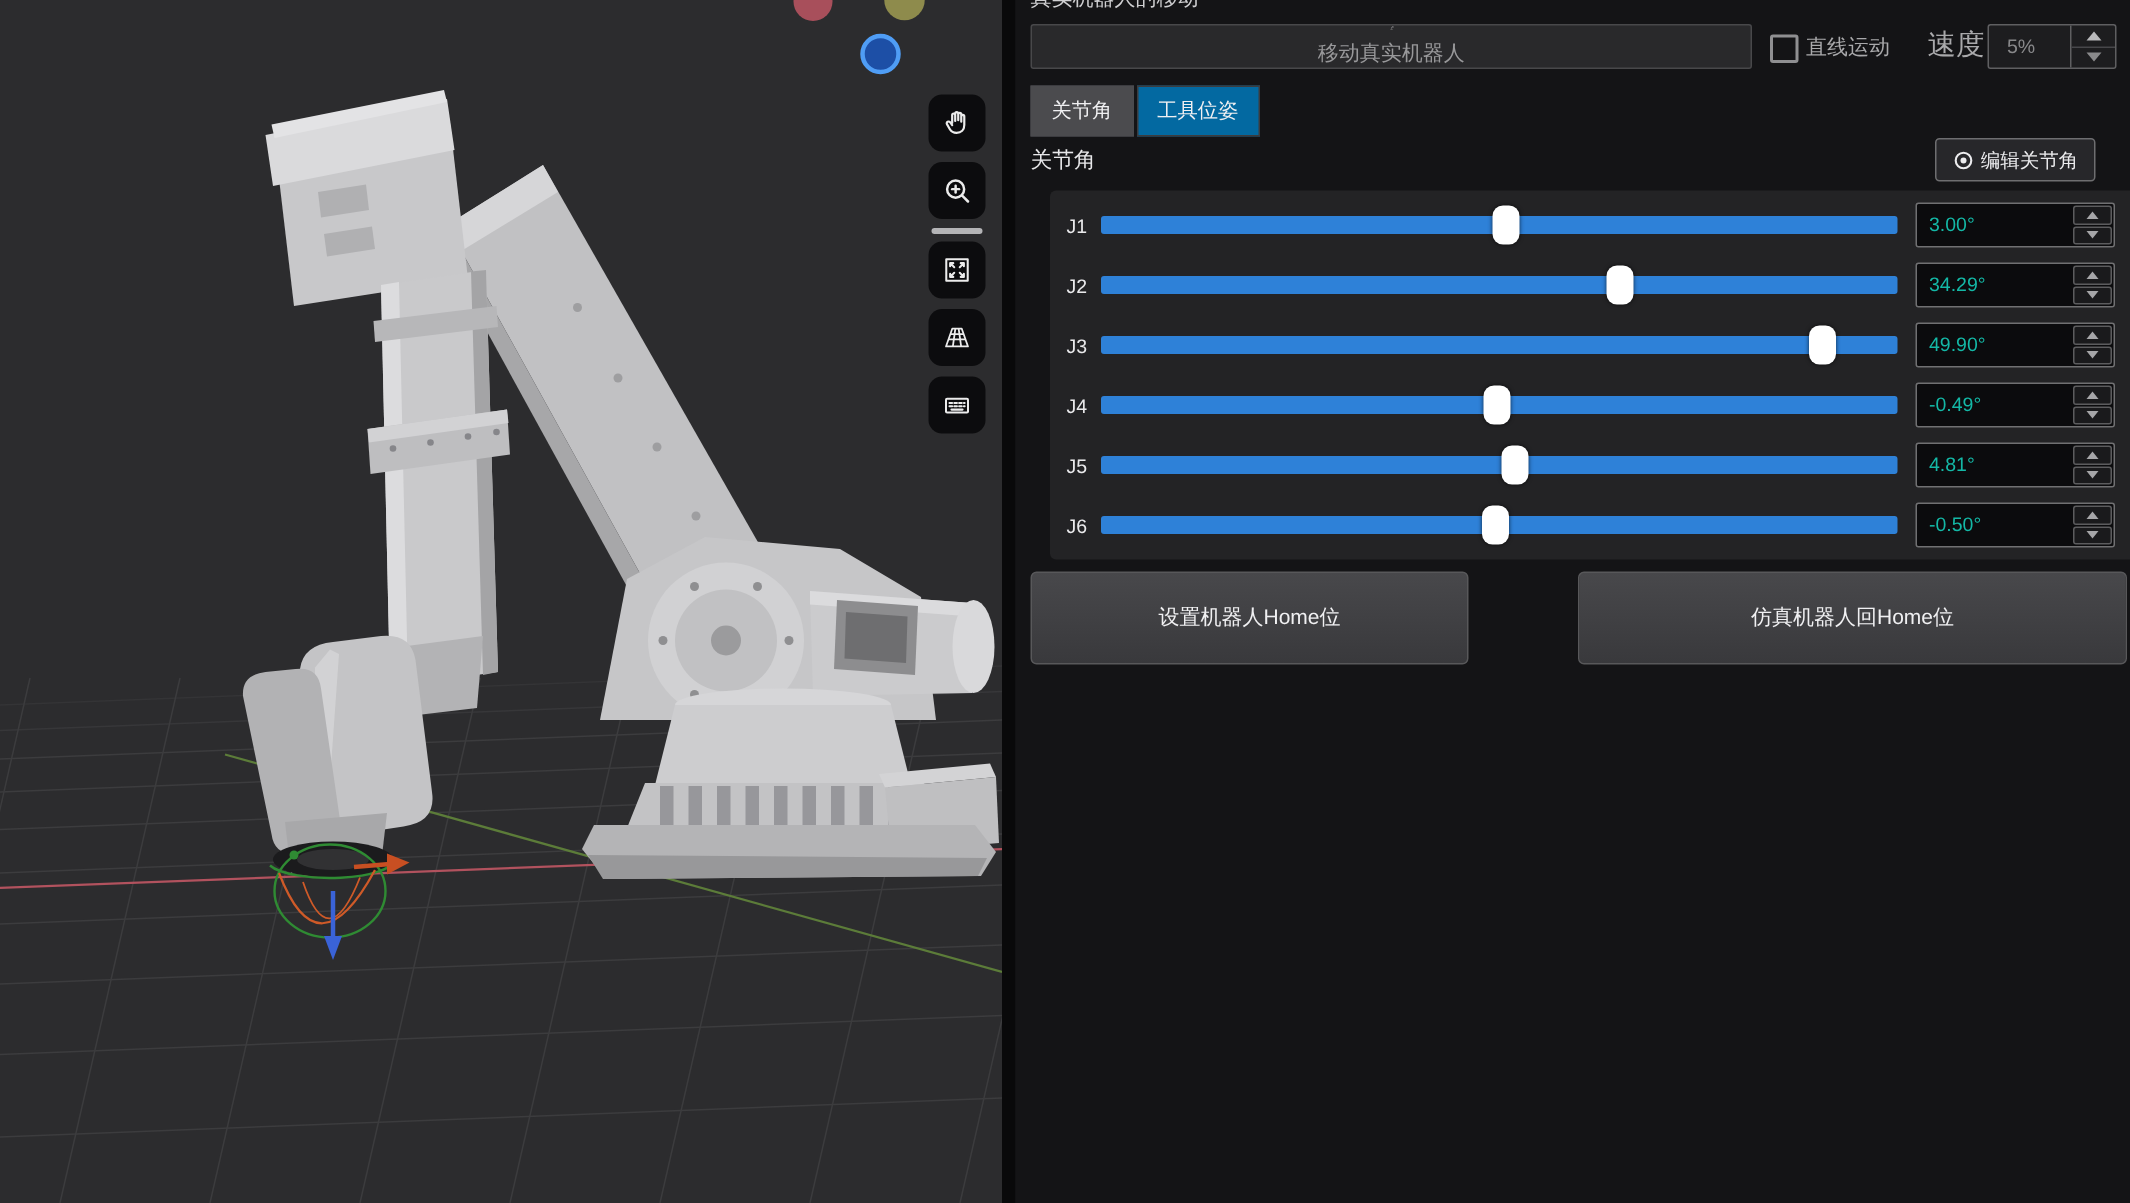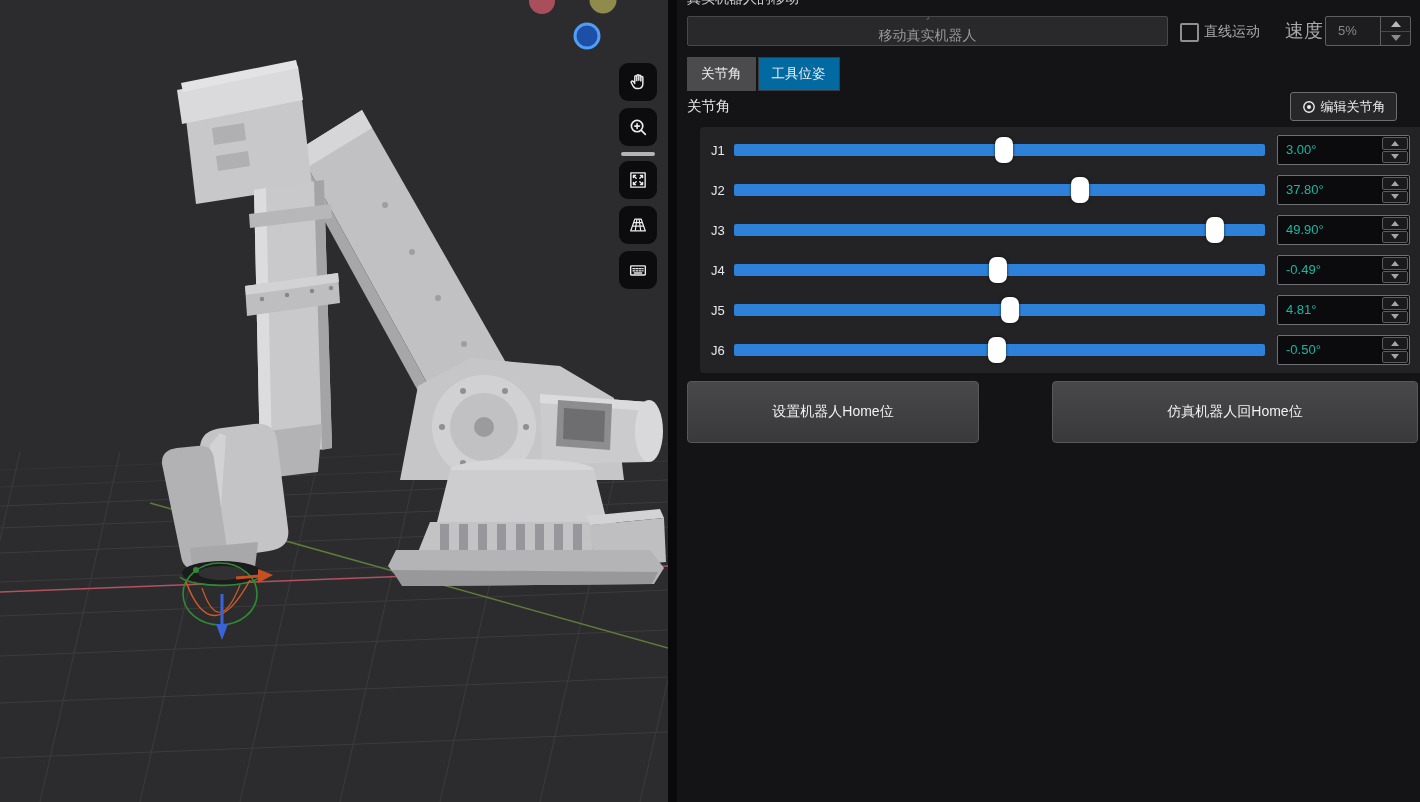--- a/index.html
+++ b/index.html
@@ -295,21 +295,21 @@
           </div>
         </div>
       </div>
       <div class="joint-row">
         <span class="jlabel">J2</span>
         <div class="slider">
             <div class="track"></div>
             <div class="slider-handle" style="left: calc(65.2% - 9px);"></div>
           </div>
         <div class="spinbox">
-          <span class="spin-val">37.80°</span>
+          <span class="spin-val">34.29°</span>
           <div class="varrows">
             <div class="cell">
                 <i class="tri-up"></i>
               </div>
             <div class="cell">
                 <i class="tri-down"></i>
               </div>
           </div>
         </div>
       </div>

